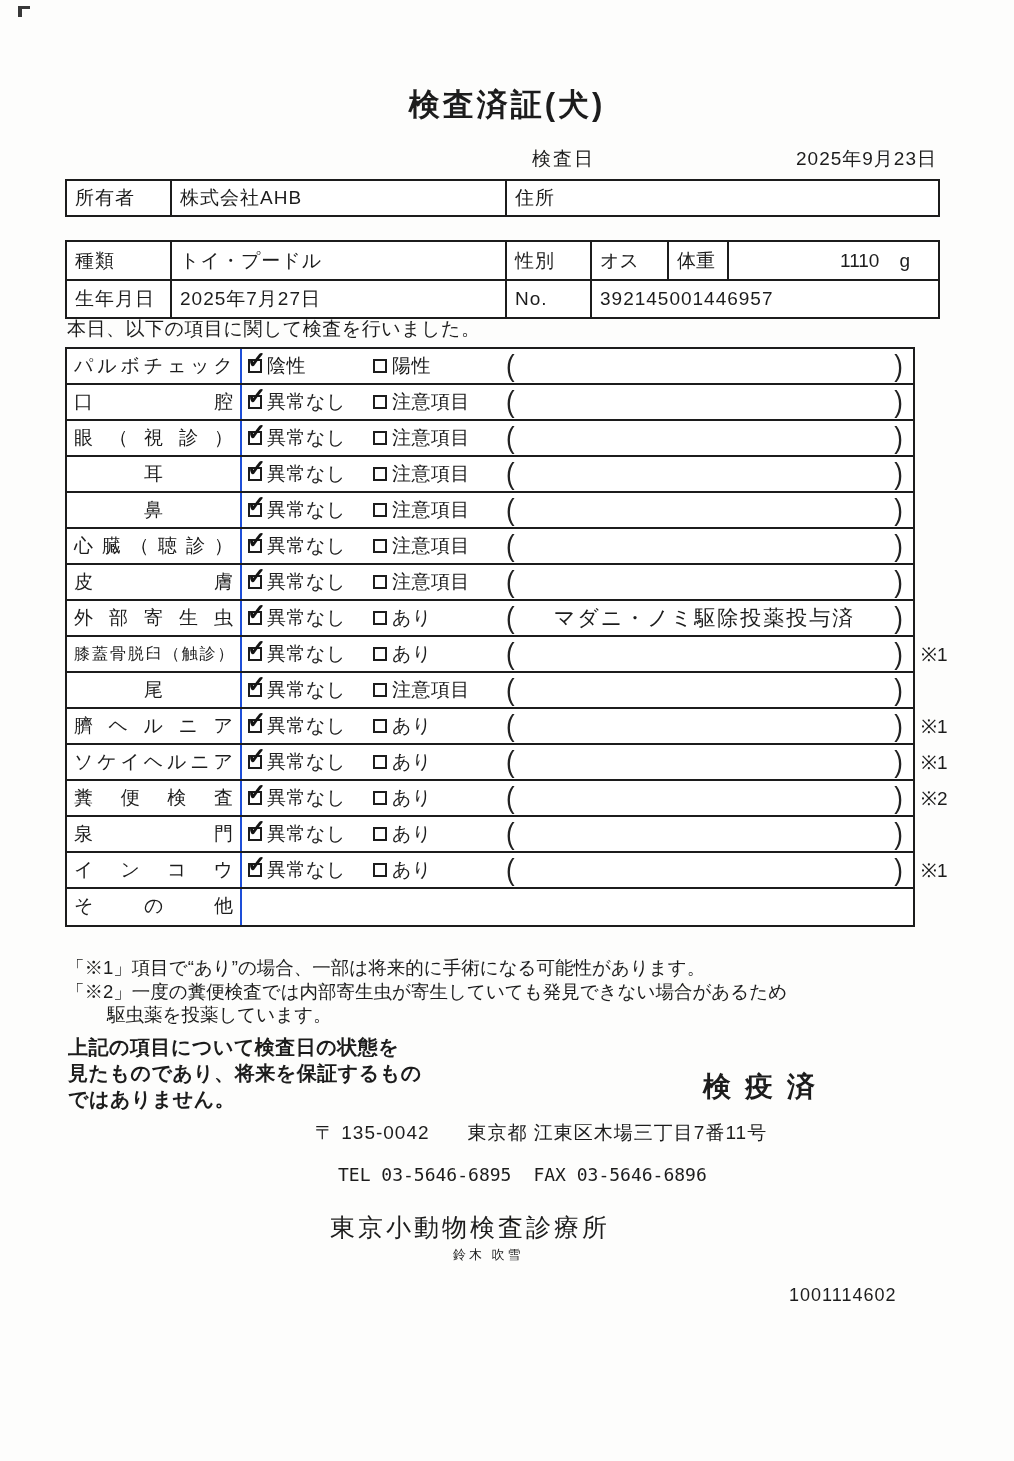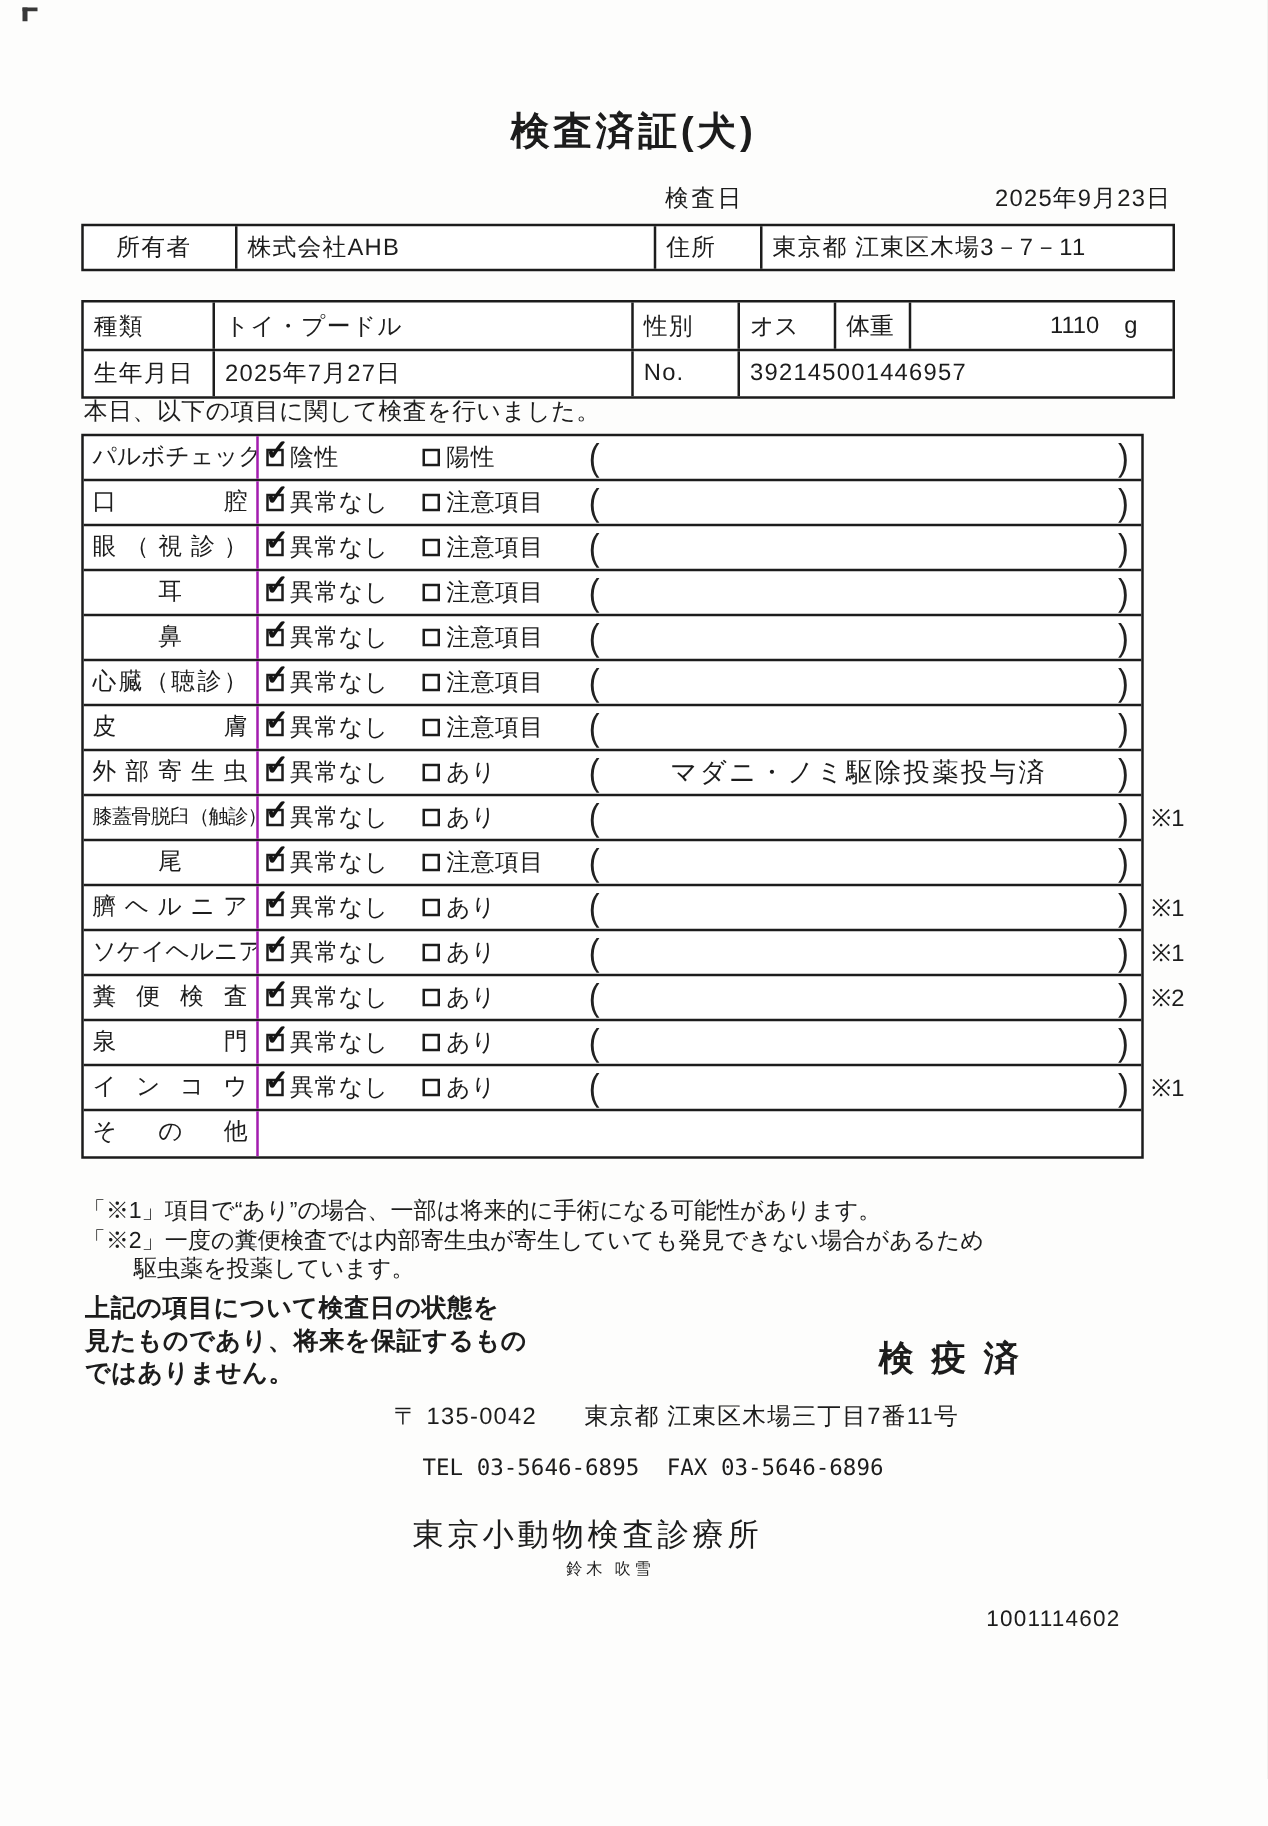--- a/index.html
+++ b/index.html
@@ -14,21 +14,21 @@
 
   .title { position:absolute; top:84px; left:0; right:0; text-align:center;
     font-size:31px; font-weight:600; letter-spacing:3px; }
 
   .date-row { position:absolute; top:146px; left:505px; width:432px;
     display:flex; align-items:baseline; font-size:19px; }
   .date-row .dlabel { margin-left:27px; letter-spacing:2px; }
   .date-row .dvalue { margin-left:auto; letter-spacing:1px; }
 
   .itable { position:absolute; left:65px; width:875px; border:2px solid #1c1c1c; background:#fff; }
-  #t1 { top:179px;padding-left:18px; }
+  #t1 { top:179px; }
   #t2 { top:240px; }
   .irow { display:flex; height:34px; }
   #t2 .irow:nth-child(1) { height:37px; }
   #t2 .irow:nth-child(2) { height:38px; border-top:2px solid #1c1c1c; }
   .icell { padding:0 8px; font-size:19px; display:flex; align-items:center;
     border-right:2px solid #1c1c1c; overflow:hidden; white-space:nowrap; }
   .icell:last-child { border-right:none; }
   .w-label { width:105px; flex:none; letter-spacing:1px; }
   .w-val   { width:335px; flex:none; letter-spacing:1px; }
   .w-small { width:85px;  flex:none; letter-spacing:1px; }
@@ -36,21 +36,21 @@
   .w-wt    { width:60px;  flex:none; }
   .w-rest  { flex:1; letter-spacing:1px; }
   .w-weightval { flex:1; justify-content:flex-end; gap:20px; padding-right:28px; }
 
   .intro { position:absolute; top:316px; left:67px; font-size:19px; letter-spacing:.5px; }
 
   .ctable { position:absolute; top:347px; left:65px; width:850px;
     border:2px solid #1c1c1c; background:#fff; }
   .crow { display:flex; height:36px; border-bottom:2px solid #1c1c1c; position:relative; }
   .crow:last-child { border-bottom:none; }
-  .clabel { width:140px; flex:none; border-right:2px solid #a21caf; padding:0 7px;
+  .clabel { width:175px; flex:none; border-right:2px solid #1d4ed8; padding:0 7px;
     font-size:19px; line-height:33px; text-align:justify; text-align-last:justify;
     overflow:hidden; white-space:nowrap; }
   .clabel.center { text-align:center; text-align-last:center; }
   .clabel.tight { font-size:16px; letter-spacing:-.5px; line-height:34px; }
   .cbody { flex:1; display:flex; align-items:center; }
   .opt { display:flex; align-items:center; flex:none; }
   .opt1 { width:131px; padding-left:6px; }
   .opt2 { width:133px; }
   .box { width:14px; height:14px; border:2px solid #1c1c1c; flex:none;
     margin-right:5px; position:relative; background:#fff; }
@@ -93,21 +93,20 @@
   <div class="date-row">
     <span class="dlabel">検査日</span>
     <span class="dvalue">2025年9月23日</span>
   </div>
 
   <div class="itable" id="t1">
     <div class="irow">
       <div class="icell w-label">所有者</div>
       <div class="icell w-val">株式会社AHB</div>
       <div class="icell w-small">住所</div>
-      <div class="icell w-rest">東京都 江東区木場3－7－11</div>
     </div>
   </div>
 
   <div class="itable" id="t2">
     <div class="irow">
       <div class="icell w-label">種類</div>
       <div class="icell w-val">トイ・プードル</div>
       <div class="icell w-small">性別</div>
       <div class="icell w-sex">オス</div>
       <div class="icell w-wt">体重</div>

